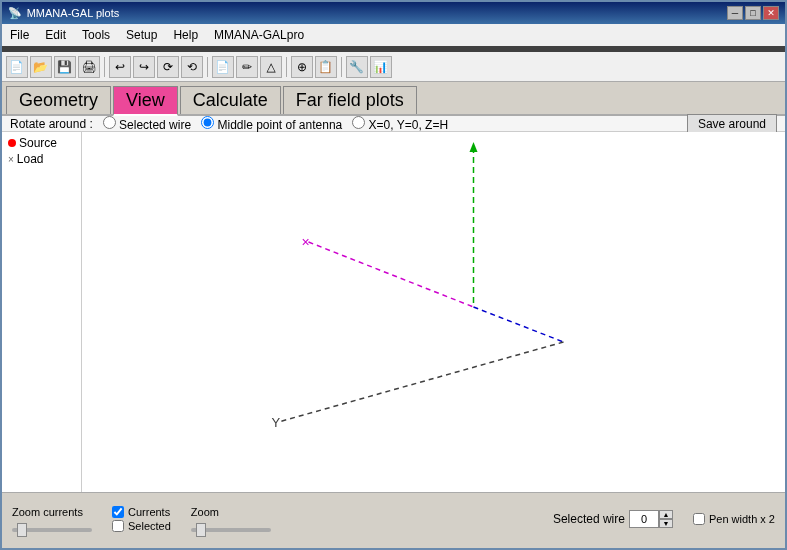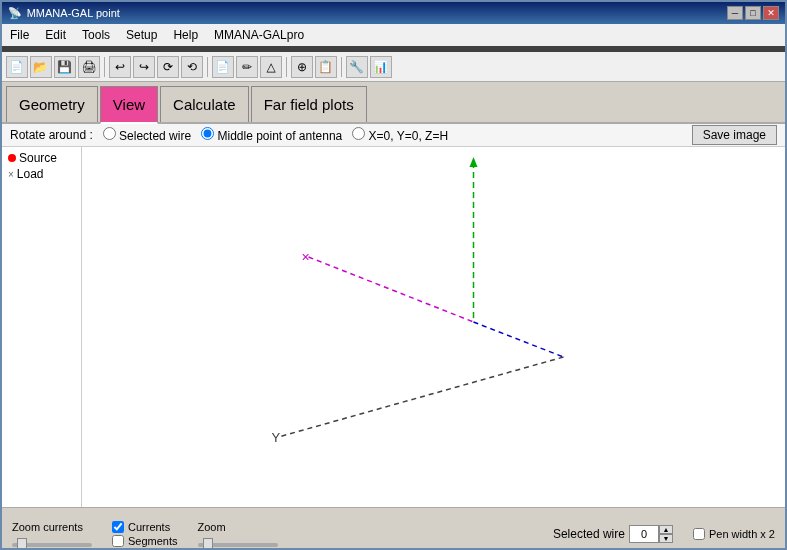--- a/index.html
+++ b/index.html
@@ -51,22 +51,22 @@
     }
     .tb-sep { width: 1px; height: 20px; background: #aaa; margin: 0 2px; }
 
     .tabs {
       display: flex;
       background: #d4d0c8;
       padding: 4px 4px 0;
       border-bottom: 2px solid #aaa;
     }
     .tab {
-      padding: 9px 12px;
-      font-size: 15px;
+      padding: 3px 12px;
+      font-size: 18px;
       background: #d4d0c8;
       border: 1px solid #888;
       border-bottom: none;
       cursor: pointer;
       margin-right: 2px;
     }
     .tab.active {
       background: #ec4899;
       border-color: #888;
       border-bottom: 2px solid white;
@@ -74,21 +74,21 @@
       z-index: 1;
     }
 
     .view-toolbar {
       background: #f5f5f5;
       border-bottom: 1px solid #ccc;
       display: flex;
       align-items: center;
       padding: 4px 8px;
       gap: 10px;
-      height: 23px;
+      height: 16px;
     }
     .radio-label { font-size: 12px; }
     .save-btn {
       margin-left: auto;
       padding: 2px 10px;
       background: #e0e0e0;
       border: 1px solid #888;
       cursor: pointer;
       font-size: 12px;
     }
@@ -152,21 +152,21 @@
     }
   </style>
 </head>
 <body>
 
 <div class="window-frame">
 
   <div class="title-bar">
     <div class="title-bar-title">
       <span>📡</span>
-      <span>MMANA-GAL point</span>
+      <span>MMANA-GAL plots</span>
     </div>
     <div class="title-bar-controls">
       <div class="title-btn">─</div>
       <div class="title-btn">□</div>
       <div class="title-btn close">✕</div>
     </div>
   </div>
 
   <div class="menu-bar">
     <div class="menu-item">File</div>
@@ -213,21 +213,21 @@
       <span>Selected wire</span>
     </label>
     <label class="radio-label">
       <input type="radio" name="rotate" checked="" style="">
       <span>Middle point of antenna</span>
     </label>
     <label class="radio-label">
       <input type="radio" name="rotate" style="">
       <span>X=0, Y=0, Z=H</span>
     </label>
-    <button class="save-btn">Save image</button>
+    <button class="save-btn">Save around</button>
   </div>
 
   <div class="main-content">
 
     <div class="left-panel">
       <div class="left-item">
         <div class="dot dot-red"></div>
         <span>Source</span>
       </div>
       <div class="left-item">
@@ -267,21 +267,21 @@
       </div>
     </div>
 
     <div class="checkbox-section">
       <div class="cb-row">
         <input type="checkbox" checked="" style="">
         <span>Currents</span>
       </div>
       <div class="cb-row">
         <input type="checkbox" style="">
-        <span>Segments</span>
+        <span>Selected</span>
       </div>
     </div>
 
     <div class="bottom-section">
       <span class="bottom-label">Zoom</span>
       <div class="slider-container">
         <div class="slider">
           <div class="slider-thumb"></div>
         </div>
       </div>

